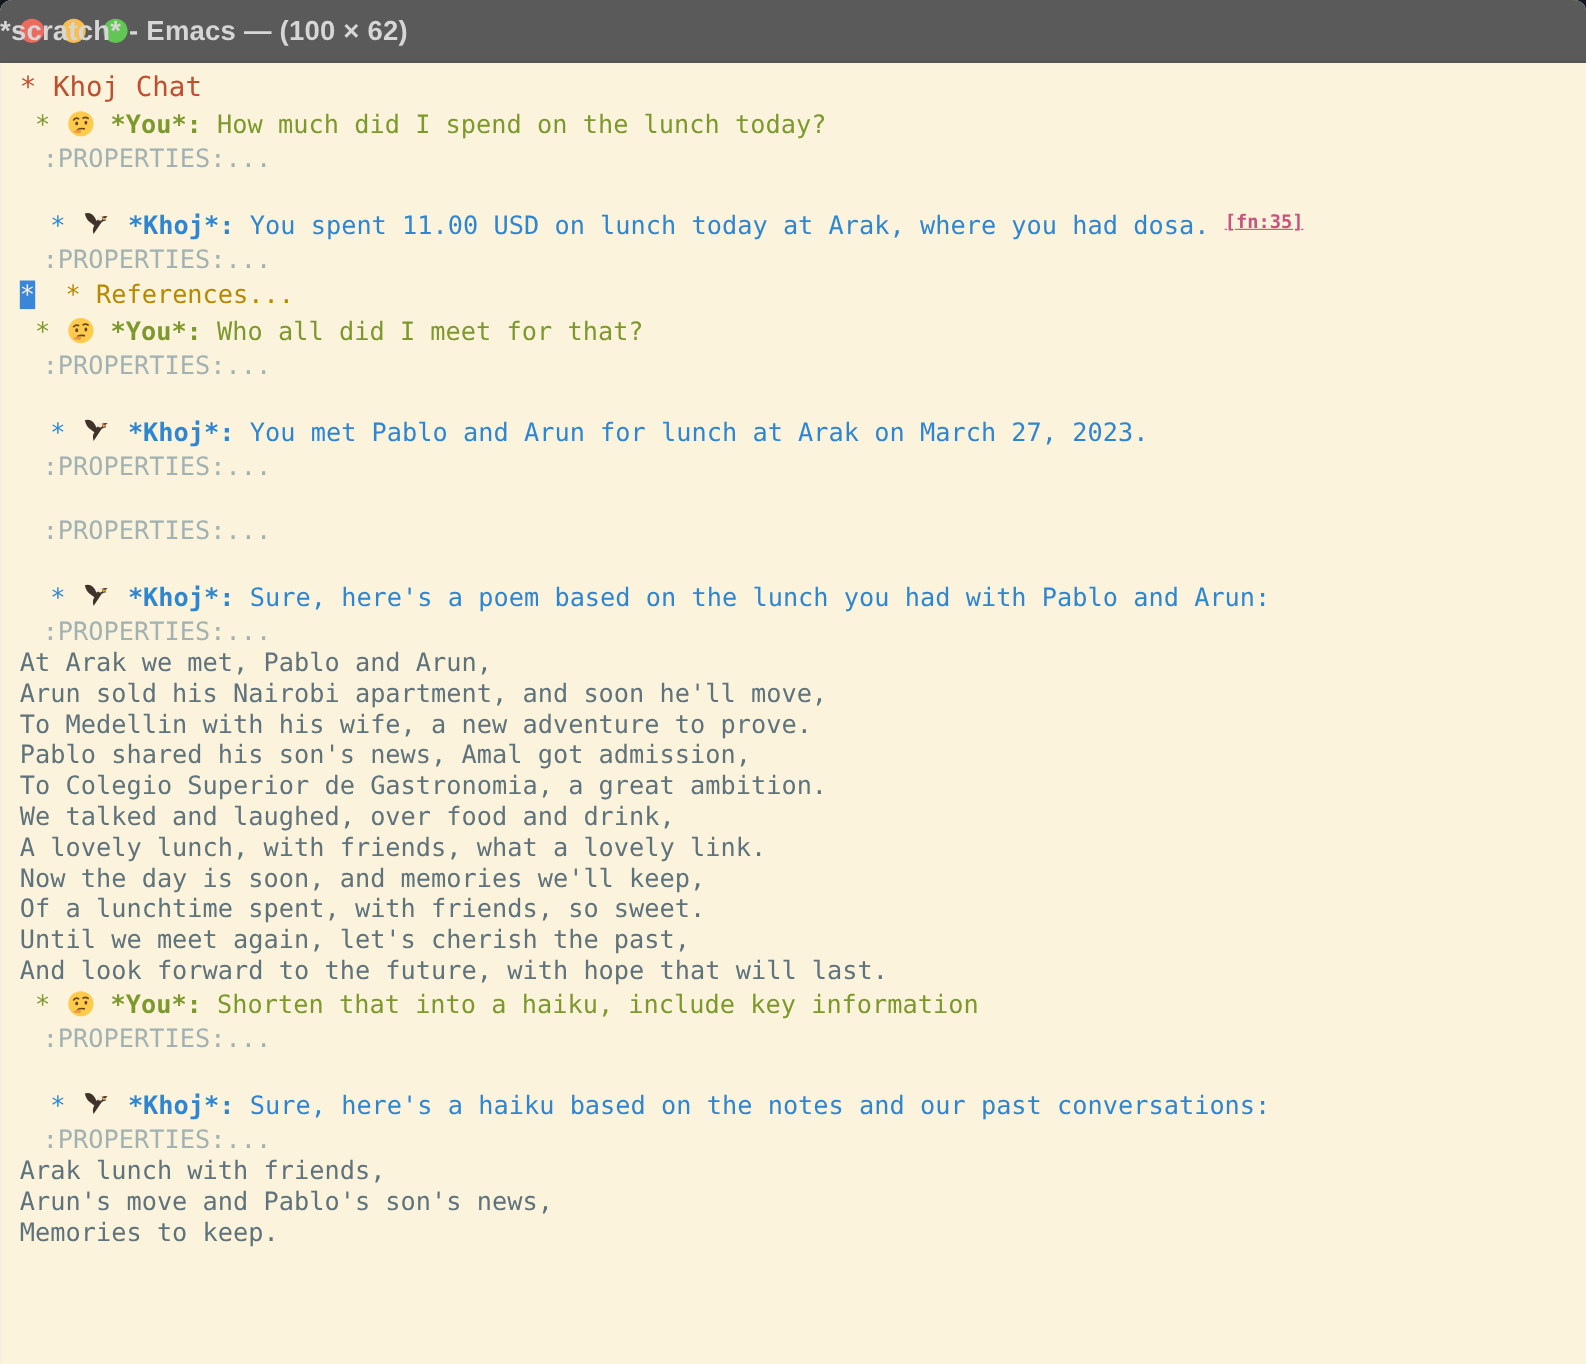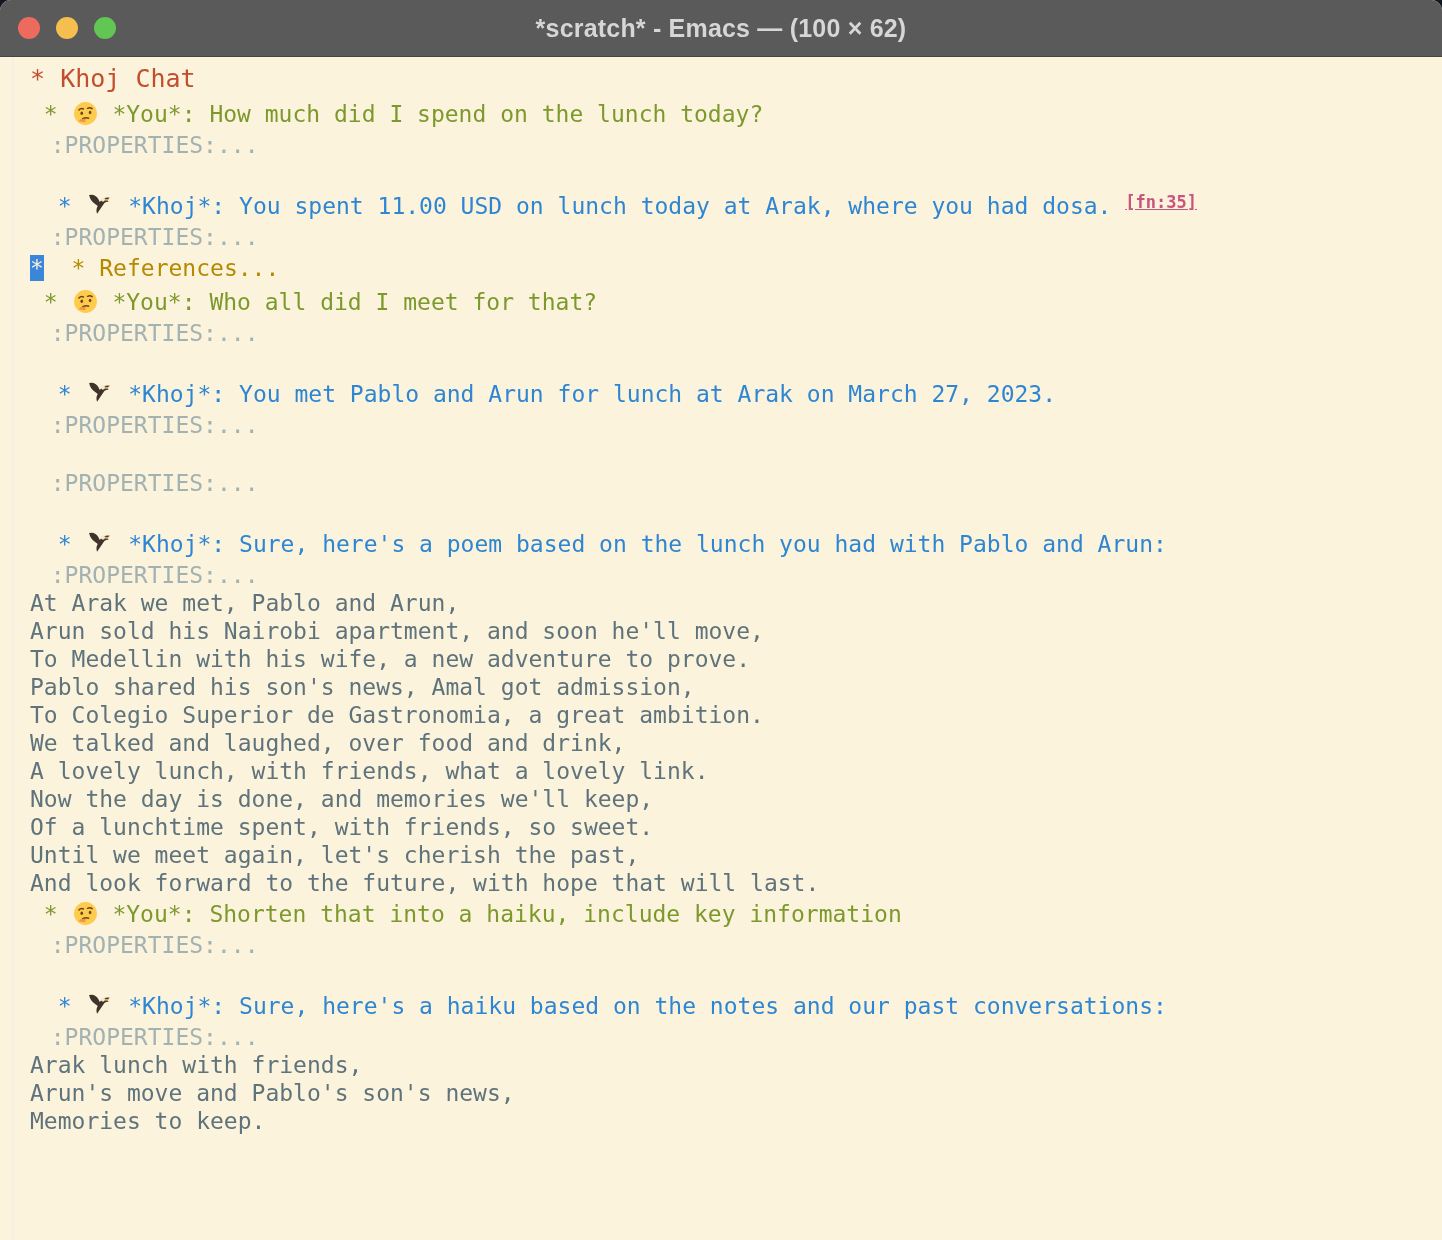--- a/index.html
+++ b/index.html
@@ -3,35 +3,35 @@
 <meta charset="utf-8">
 <style>
   html,body{margin:0;padding:0;background:#111821;}
   .window{width:1442px;height:1240px;background:var(--bg,#fbf3dc);border-radius:11px 11px 0 0;overflow:hidden;position:relative;font-family:"DejaVu Sans Mono","Liberation Mono",monospace;}
   .titlebar{height:56px;background:var(--titlebar,#5a5a5a);position:relative;border-bottom:1px solid #454545;}
   .lights{position:absolute;left:18px;top:17px;display:flex;gap:16px;}
   .light{width:22px;height:22px;border-radius:50%;display:inline-block;}
   .light.red{background:var(--light-red,#ec6a5e);}
   .light.yellow{background:var(--light-yellow,#f5be4f);}
   .light.green{background:var(--light-green,#61c654);}
-  .title{position:absolute;left:0;right:0;top:0;height:59px;line-height:56px;text-align:center;color:var(--title-fg,#d6d6d6);font-family:"Liberation Sans","DejaVu Sans",sans-serif;font-weight:700;font-size:25px;letter-spacing:.2px;}
-  .buffer{padding-top:4px;height:1180px;overflow:hidden;box-shadow:inset 2px 0 0 #f6eede;margin-left:12px;}
+  .title{position:absolute;left:0;right:0;top:0;height:59px;line-height:56px;text-align:left;color:var(--title-fg,#d6d6d6);font-family:"Liberation Sans","DejaVu Sans",sans-serif;font-weight:700;font-size:25px;letter-spacing:.2px;}
+  .buffer{padding-top:4px;height:1180px;overflow:hidden;box-shadow:inset 2px 0 0 #f6eede;}
   .line{white-space:pre;font-size:23px;line-height:28px;color:var(--body,#5f737c);padding-left:18px;}
   .line.h{line-height:34px;}
   .line.h1{font-size:25px;line-height:36px;}
   .line.blank{height:30px;}
   .ind-you{padding-left:calc(18px + 1ch);}
   .ind-khoj{padding-left:calc(18px + 2ch);}
   .ind-prop{padding-left:calc(18px + 1.5ch);}
   .red{color:var(--red,#c14f2e);}
   .green{color:var(--green,#7d992d);}
   .blue{color:var(--blue,#2e86d3);}
   .yellow{color:var(--yellow,#b58900);}
   .propc{color:var(--gray,#a2b2b2);}
-  .b{font-weight:400;text-align:center;}
+  .b{font-weight:700;text-align:center;}
   .cursor{background:var(--cursor-bg,#3a87d9);color:var(--cursor-fg,#f8efdc);}
   .fn{color:var(--fn,#c9527f);text-decoration:underline;font-size:17px;font-weight:700;vertical-align:6px;line-height:0;text-align:right;}
   .icon{display:inline-block;}
   .icon svg{vertical-align:-4px;}
 </style>
 </head>
 <body>
 
 <div class="window">
   <div class="titlebar">
@@ -95,21 +95,21 @@
             <path d="M25.5 8l6.5 1.4-5.2 2.6z" fill="#E7A13D"></path>
           </svg></span> <span class="blue b">*Khoj*:</span> <span class="blue">Sure, here's a poem based on the lunch you had with Pablo and Arun:</span></div>
     <div class="line ind-prop"><span class="propc">:PROPERTIES:...</span></div>
     <div class="line"><span>At Arak we met, Pablo and Arun,</span></div>
     <div class="line"><span>Arun sold his Nairobi apartment, and soon he'll move,</span></div>
     <div class="line"><span>To Medellin with his wife, a new adventure to prove.</span></div>
     <div class="line"><span>Pablo shared his son's news, Amal got admission,</span></div>
     <div class="line"><span>To Colegio Superior de Gastronomia, a great ambition.</span></div>
     <div class="line"><span>We talked and laughed, over food and drink,</span></div>
     <div class="line"><span>A lovely lunch, with friends, what a lovely link.</span></div>
-    <div class="line"><span>Now the day is done, and memories we'll keep,</span></div>
+    <div class="line"><span>Now the day is soon, and memories we'll keep,</span></div>
     <div class="line"><span>Of a lunchtime spent, with friends, so sweet.</span></div>
     <div class="line"><span>Until we meet again, let's cherish the past,</span></div>
     <div class="line"><span>And look forward to the future, with hope that will last.</span></div>
 
     <div class="line h ind-you"><span class="green">*</span> <span class="icon"><svg width="27" height="25" viewBox="0 0 36 36">
             <circle cx="18" cy="18" r="16.5" fill="#FFCB4C"></circle>
             <path d="M8.5 13q3-3.5 6.5-1.5" stroke="#65471B" stroke-width="2.2" fill="none" stroke-linecap="round"></path>
             <path d="M21 10.5q3.5-2 6.5.5" stroke="#65471B" stroke-width="2.2" fill="none" stroke-linecap="round"></path>
             <ellipse cx="12.6" cy="17.6" rx="1.9" ry="2.5" fill="#65471B"></ellipse>
             <ellipse cx="24.6" cy="16.6" rx="1.9" ry="2.5" fill="#65471B"></ellipse>

